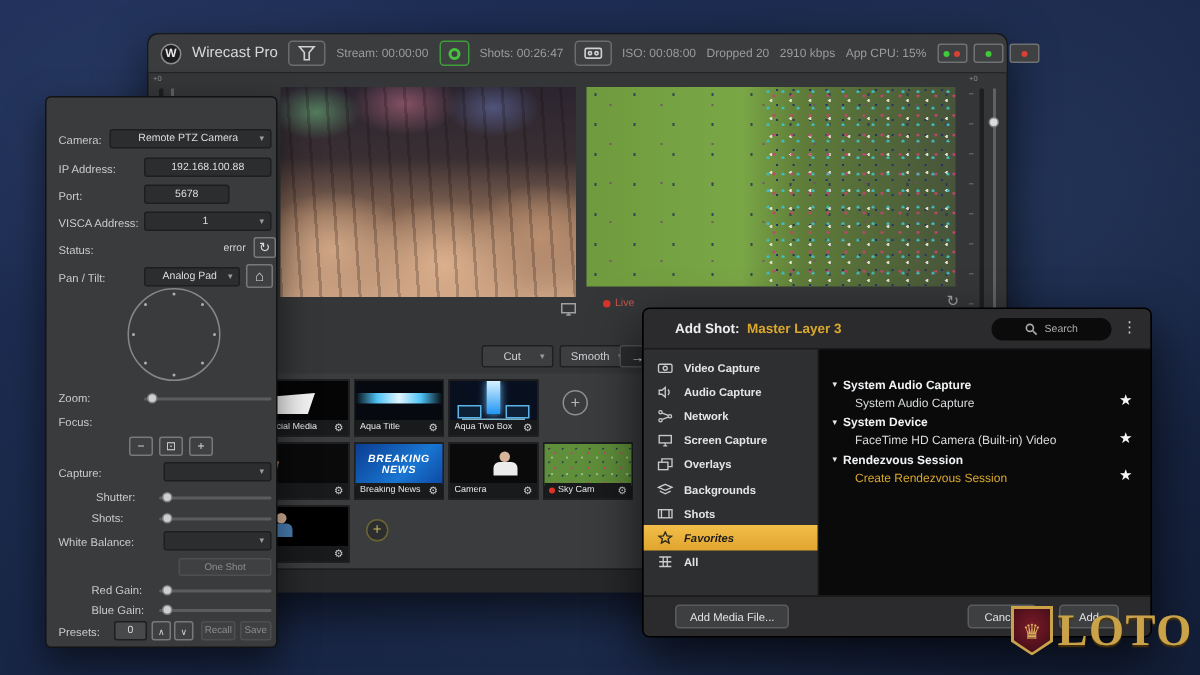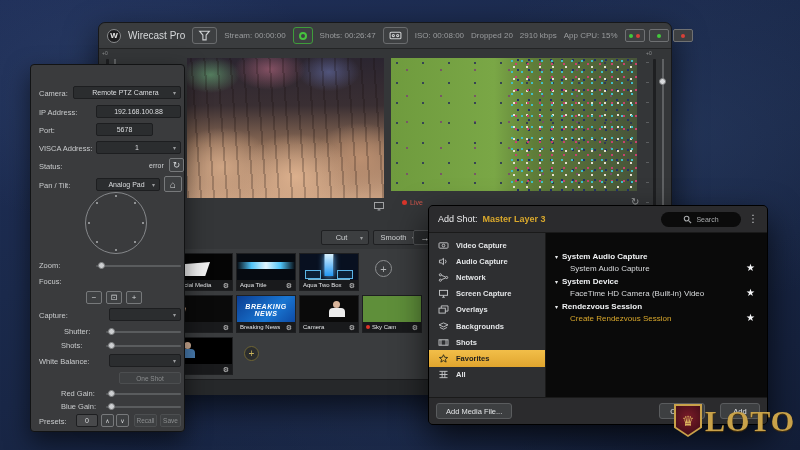--- a/index.html
+++ b/index.html
@@ -131,43 +131,43 @@
   .joystick { position:absolute; left:54px; top:127px; width:62px; height:62px; border:1px solid #85878a; border-radius:50%; }
   .jdot { position:absolute; width:2px; height:2px; border-radius:50%; background:#aeb0b2; }
   .pslider { position:absolute; height:2px; background:#5a5c5e; border-radius:1px; }
   .pknob { position:absolute; top:-3px; width:7px; height:7px; border-radius:50%; background:#cdcfd1; border:1px solid #7e8082; }
   .err-text { position:absolute; font-size:7px; color:#d2d4d6; }
   
   .dialog { position:absolute; left:428px; top:205px; width:340px; height:220px; background:#0a0a0a;
     border:1px solid #000; border-radius:5px; box-shadow:0 14px 34px rgba(0,0,0,.7); z-index:30; overflow:hidden; }
   .dlg-header { position:absolute; left:0; top:0; right:0; height:27px; background:#2b2b2d;
     border-bottom:1px solid #1a1a1a; display:flex; align-items:center; padding:0 9px; }
-  .dlg-title { font-size:9px; font-weight:normal; color:#ededef; }
+  .dlg-title { font-size:9px; font-weight:bold; color:#ededef;margin-left:12px; }
   .dlg-layer { font-size:9px; font-weight:bold; color:#d9a82c; margin-left:5px; }
   .search-box { margin-left:auto; width:80px; height:15px; background:#0b0b0b; border-radius:8px;
     display:flex; align-items:center; justify-content:center; gap:4px; }
   .search-box .s-label { font-size:7px; color:#a8aaac; }
   .kebab { margin-left:7px; color:#cfd1d3; font-size:10px; line-height:1; }
   .dlg-sidebar { position:absolute; left:0; top:27px; bottom:27px; width:117px; background:#2e2f31;
     border-right:1px solid #1a1a1a; padding-top:4px; }
   .cat-row { height:16.2px; display:flex; align-items:center; padding-left:9px; gap:7px; color:#c8cacc; }
   .cat-row .cat-label { font-size:7.5px; font-weight:bold; color:#e3e5e7; }
   .cat-row svg { flex:0 0 auto; }
   .cat-row.active { background:linear-gradient(#f2be49,#e0a52e); color:#2a2a1a; }
-  .cat-row.active .cat-label { color:#1d1d1d; }
+  .cat-row.active .cat-label { color:#1d1d1d;font-style:italic; }
   .dlg-list { position:absolute; left:118px; top:27px; right:0; bottom:27px; background:#0a0a0a; padding:18px 8px; }
   .grp-header { display:flex; align-items:center; gap:4px; height:11px; }
   .grp-tri { font-size:6px; color:#e8eaec; line-height:1; }
   .grp-name { font-size:8px; font-weight:bold; color:#f0f2f4; }
   .grp-item { position:relative; display:flex; align-items:center; height:12px; padding-left:15px; margin-bottom:2px; }
   .grp-item .item-label { font-size:8px; color:#d8dadc; }
   .grp-item .item-label.gold { color:#d9a82c; }
   .star { position:absolute; right:4px; top:0; font-size:10px; color:#f5f6f8; line-height:12px; }
   .dlg-footer { position:absolute; left:0; bottom:0; right:0; height:27px; background:#2b2b2d;
-    border-top:1px solid #1a1a1a; display:flex; align-items:center; padding:0 7px; gap:15px; }
+    border-top:1px solid #1a1a1a; display:flex; align-items:center; padding:0 21px; gap:15px; }
   .dlg-btn { height:16px; background:#3d3f41; border:1px solid #5a5c5e; border-radius:3px;
     color:#e2e4e6; font-size:7.5px; display:flex; align-items:center; justify-content:center; padding:0 9px; }
   .dlg-btn.cancel { margin-left:auto; min-width:46px; }
   .dlg-btn.add { min-width:40px; }
   
   .watermark { position:absolute; left:674px; top:404px; display:flex; align-items:center; gap:3px; z-index:40; }
   .shield { width:28px; height:33px; clip-path:polygon(0 0,100% 0,100% 72%,50% 100%,0 72%);
     background:#c9a24a; display:flex; align-items:center; justify-content:center; position:relative; }
   .shield-inner { position:absolute; inset:2px; clip-path:polygon(0 0,100% 0,100% 72%,50% 100%,0 72%);
     background:radial-gradient(circle at 50% 40%, #7a1b28, #4a0f1a 75%); display:flex; align-items:center; justify-content:center; }

